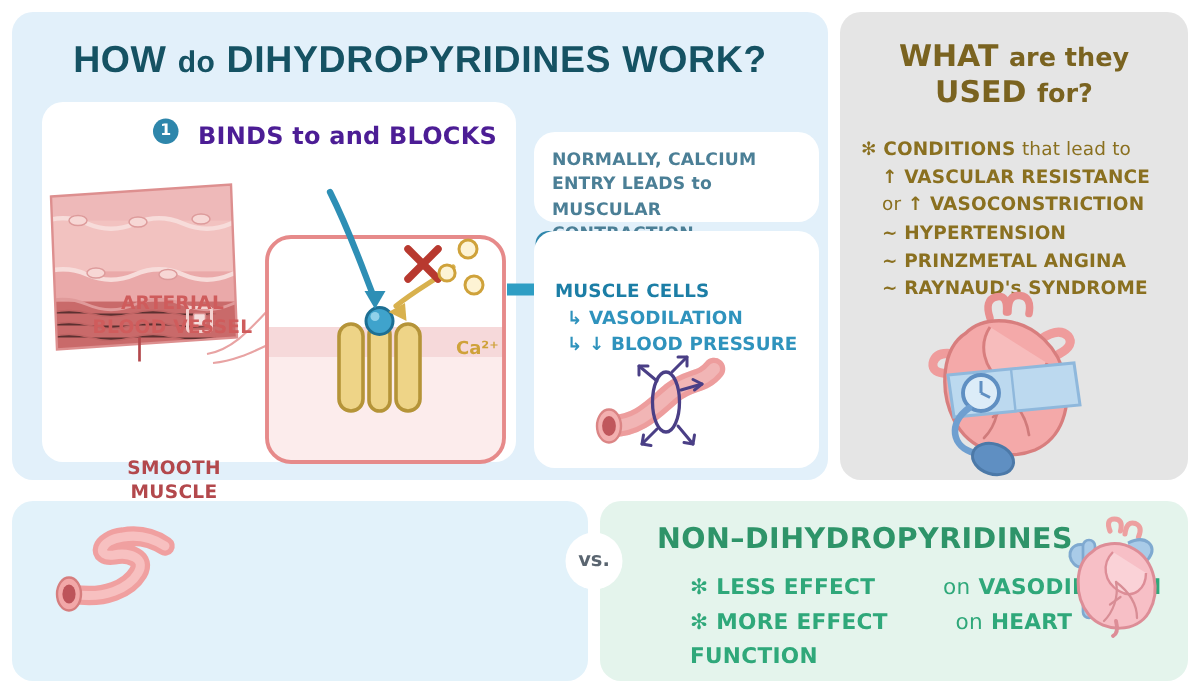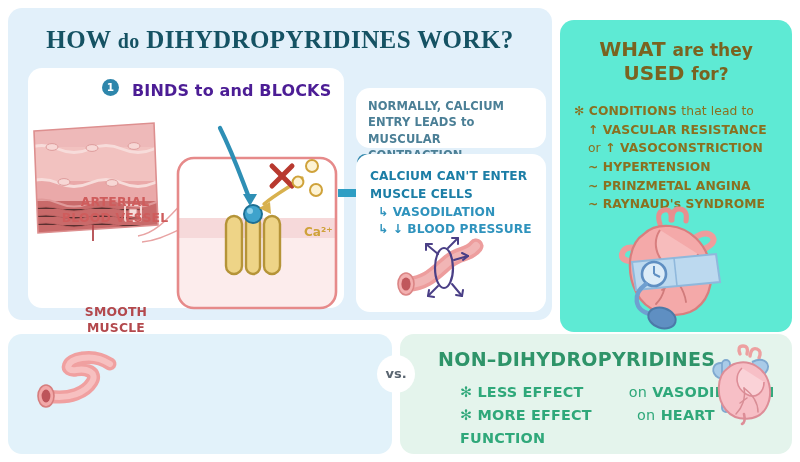--- a/index.html
+++ b/index.html
@@ -23,38 +23,38 @@
   
   .panel {
     position: absolute;
     border-radius: 14px;
   }
   #panel-mechanism {
     left: 8px; top: 8px; width: 544px; height: 312px;
     background: #e2f0fa;
   }
   #panel-uses {
-    left: 560px; top: 20px; width: 232px; height: 312px;
-    background: #5eead4;
+    left: 560px; top: 8px; width: 232px; height: 312px;
+    background: #e5e5e5;
   }
   #panel-dhp {
     left: 8px; top: 334px; width: 384px; height: 120px;
     background: #e2f2fa;
   }
   #panel-ndhp {
     left: 400px; top: 334px; width: 392px; height: 120px;
     background: #e4f4ec;
   }
 
   
   .title-mechanism {
     position: absolute;
     left: 0; right: 0; top: 18px;
     text-align: center;
-    font-family: Liberation Serif, serif;
+    font-family: Liberation Sans, sans-serif;
     font-size: 25px;
     font-weight: 700;
     letter-spacing: 0.4px;
     color: #155263;
   }
   .title-mechanism .lc { font-size: 20px; text-transform: lowercase; }
 
   .title-uses {
     position: absolute;
     left: 0; right: 0; top: 18px;
@@ -349,21 +349,21 @@
       </div>
     </div>
 
     <svg class="art" style="left:330px; top:172px;" width="44" height="26" viewBox="0 0 44 26">
       <path d="M0 9 L28 9 L28 2 L42 13 L28 24 L28 17 L0 17 Z" fill="#2e9ec4"></path>
     </svg>
 
     <div class="badge" id="badge-2">2</div>
     <div class="card" id="card-result">
       <div class="result-text">
-        <span>CALCIUM CAN'T ENTER</span><br>
+        <br>
         <span>MUSCLE CELLS</span>
         <span class="sub">↳ VASODILATION</span>
         <span class="sub">↳ ↓ BLOOD PRESSURE</span>
       </div>
 
       <svg class="art" style="left:26px; top:78px;" width="140" height="72" viewBox="0 0 140 72">
         <path d="M26 52 C 44 52, 54 40, 66 30 C 78 20, 86 24, 94 14" fill="none" stroke="#f0a3a3" stroke-width="15" stroke-linecap="round"></path>
         <path d="M26 52 C 44 52, 54 40, 66 30 C 78 20, 86 24, 94 14" fill="none" stroke="#f6c3c3" stroke-width="8" stroke-linecap="round"></path>
         <path d="M26 52 C 44 52, 54 40, 66 30 C 78 20, 86 24, 94 14" fill="none" stroke="#e58d8d" stroke-width="15" stroke-linecap="round" opacity="0.25"></path>
         <ellipse cx="24" cy="52" rx="8" ry="11" fill="#f3b0b0" stroke="#db8585" stroke-width="1.6"></ellipse>

